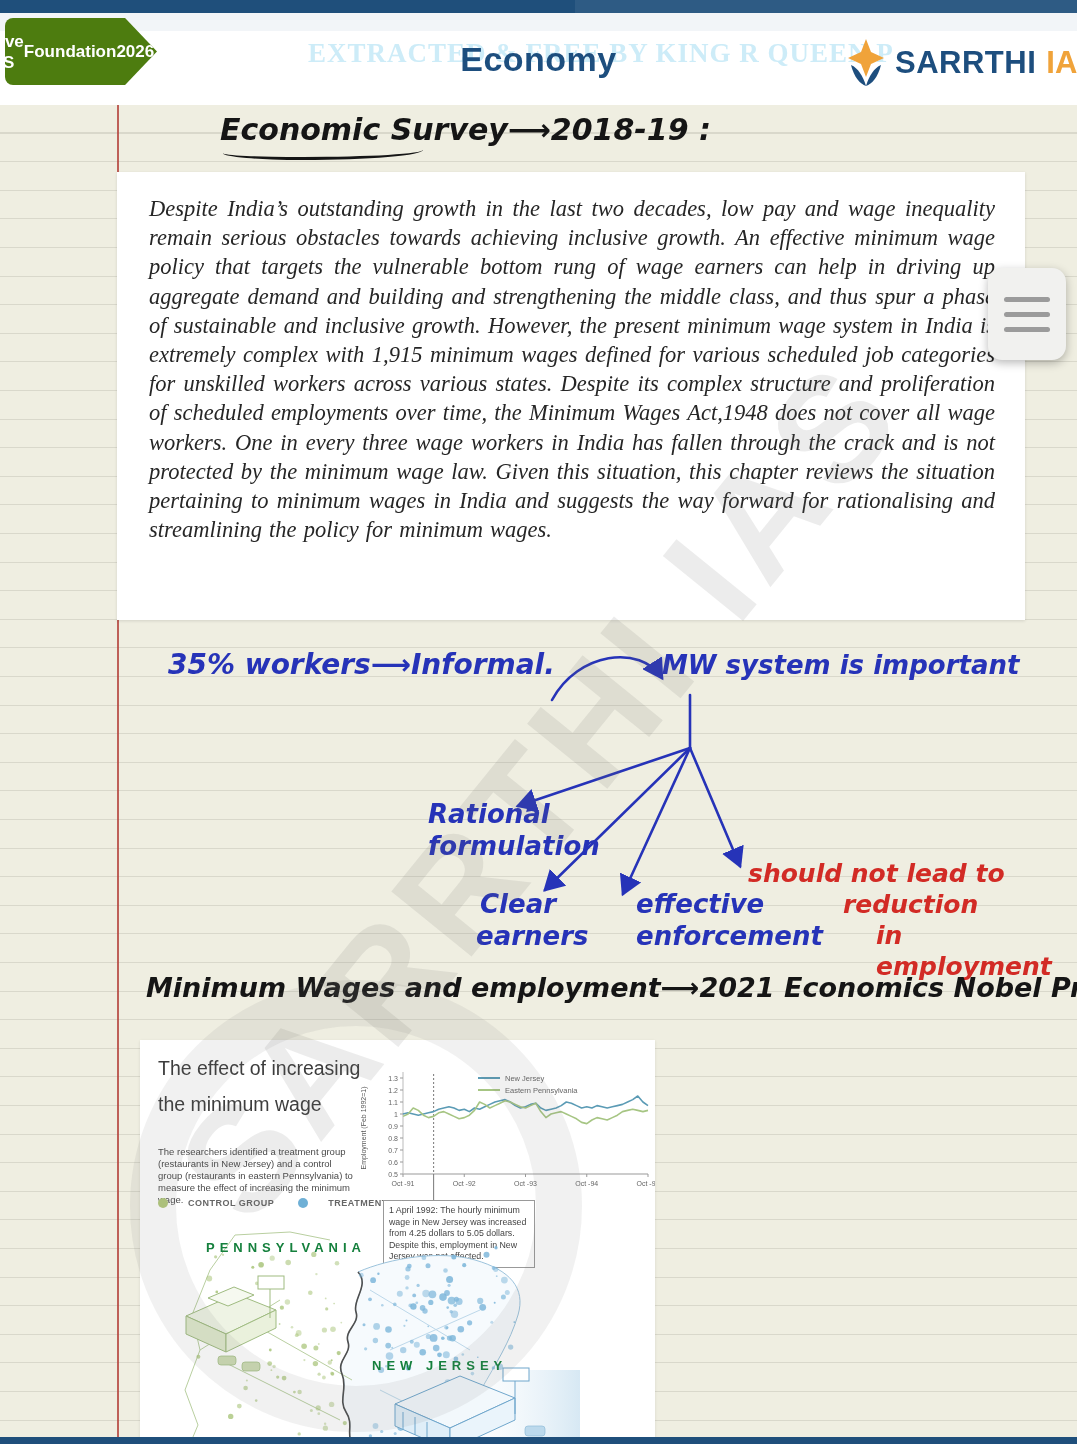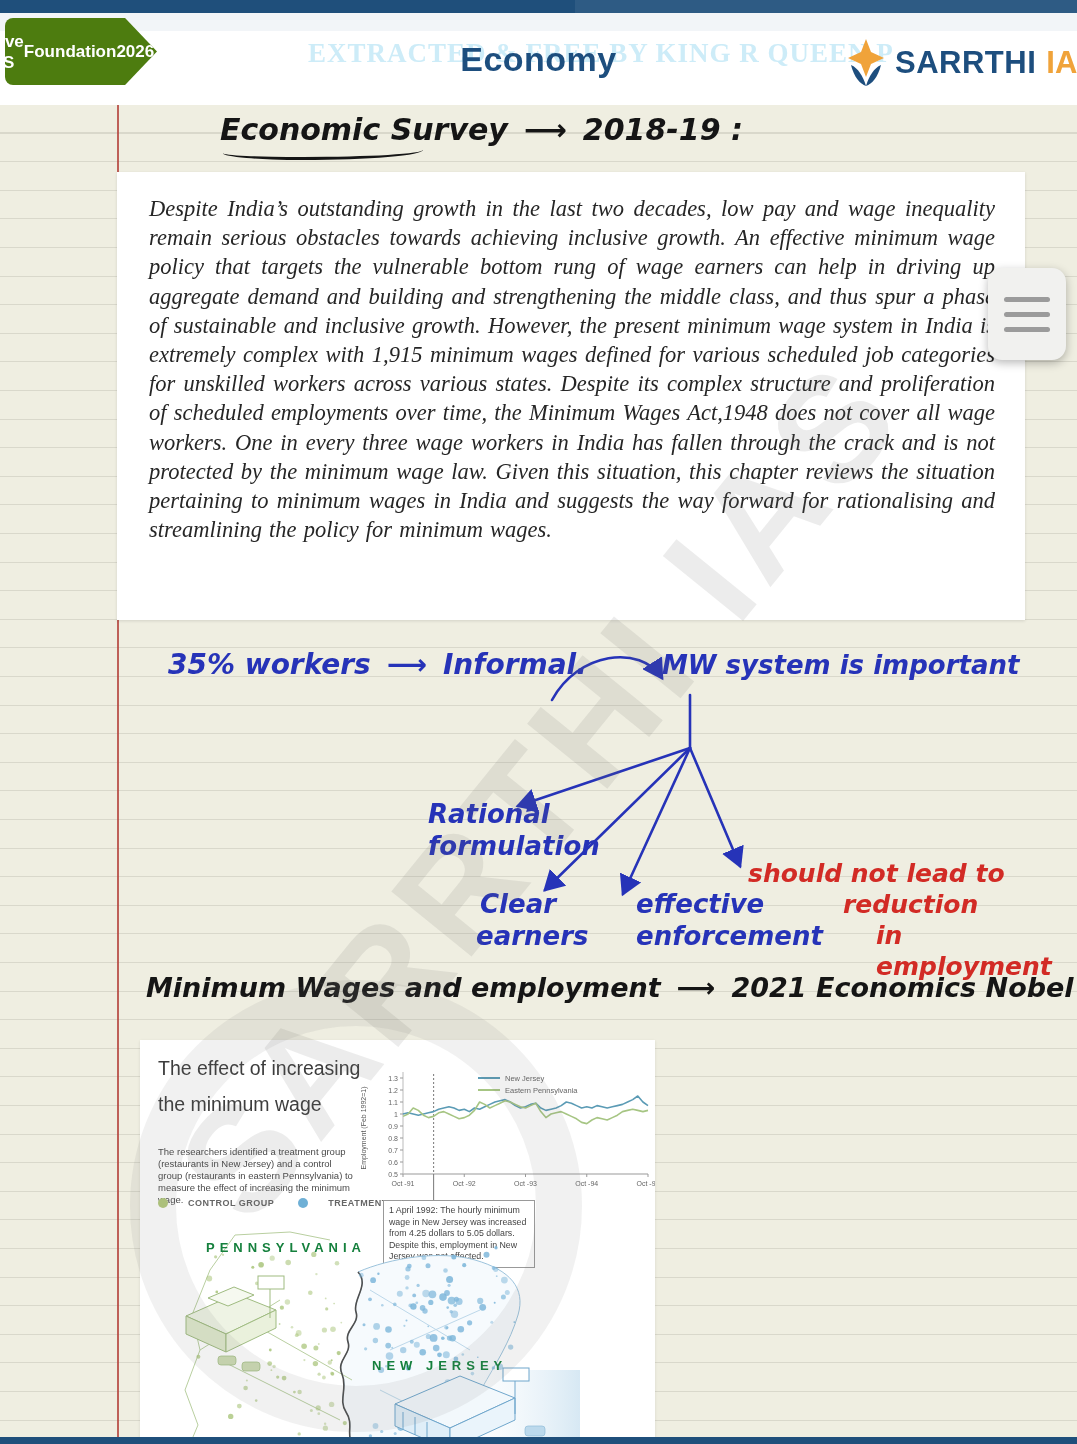--- a/index.html
+++ b/index.html
@@ -31,21 +31,21 @@
   .wm-diag{position:absolute;left:540px;top:790px;transform:translate(-50%,-50%) rotate(-51deg);
     white-space:nowrap;font-size:150px;font-weight:800;color:rgba(110,110,110,.13);letter-spacing:8px;z-index:5;pointer-events:none;}
   .wm-ring{position:absolute;left:130px;top:980px;width:360px;height:360px;border:46px solid rgba(120,120,120,.10);
     border-radius:50%;z-index:5;pointer-events:none;}
 
   
   .hand{font-family:"DejaVu Sans",sans-serif;font-style:italic;font-weight:bold;position:absolute;z-index:4;}
   .hand.black{color:#151515;}
   .hand.blue{color:#2633b8;}
   .hand.red{color:#d22b25;}
-  .hand-row{display:flex;gap:16px;white-space:nowrap;}
+  .hand-row{display:flex;gap:0;white-space:nowrap;}
   .underline-swoosh{position:absolute;left:223px;top:143px;width:200px;height:14px;
     border-bottom:3px solid #151515;border-radius:0 0 60% 40%;z-index:4;}
 
   
   .excerpt{position:absolute;left:117px;top:172px;width:908px;height:448px;background:#ffffff;z-index:1;
     box-shadow:0 1px 3px rgba(0,0,0,.12);box-sizing:border-box;padding:22px 30px 20px 32px;}
   .excerpt p{margin:0;font-family:"Liberation Serif",serif;font-style:italic;font-size:22.5px;line-height:29.2px;
     color:#262626;text-align:justify;word-spacing:1.5px;}
 
   

